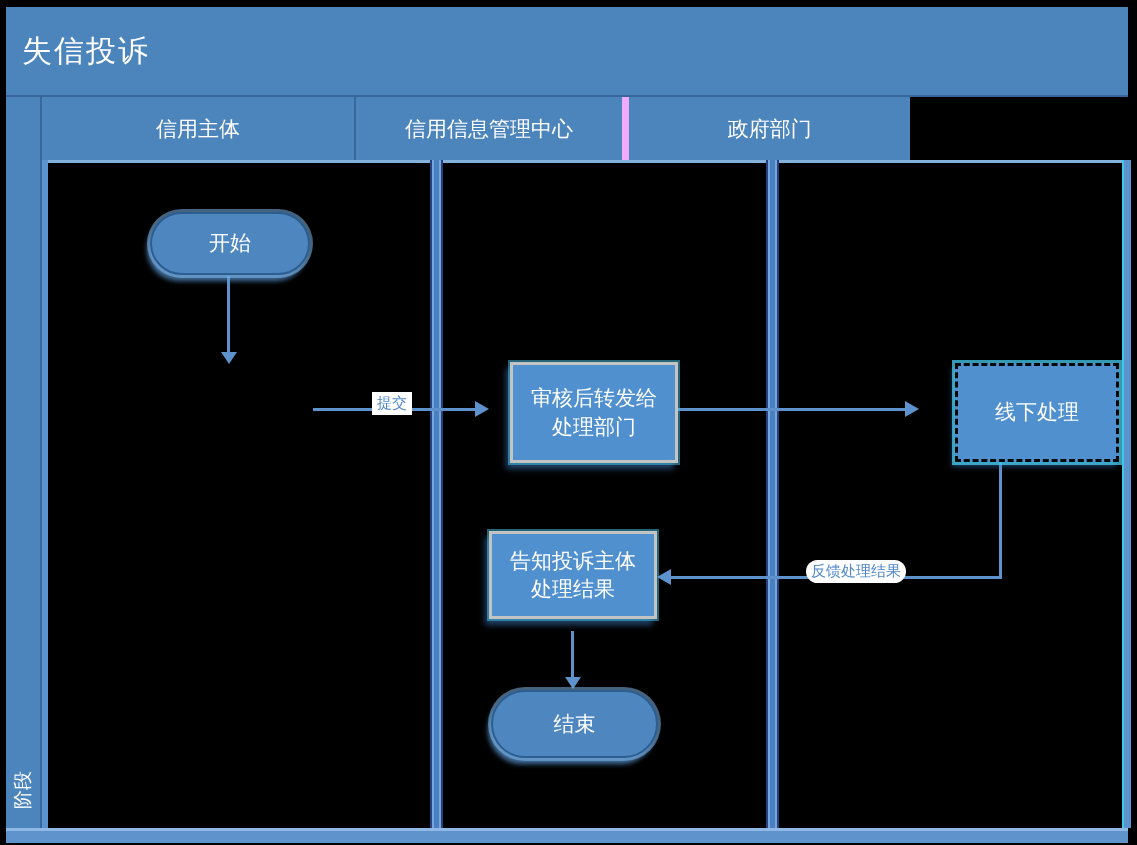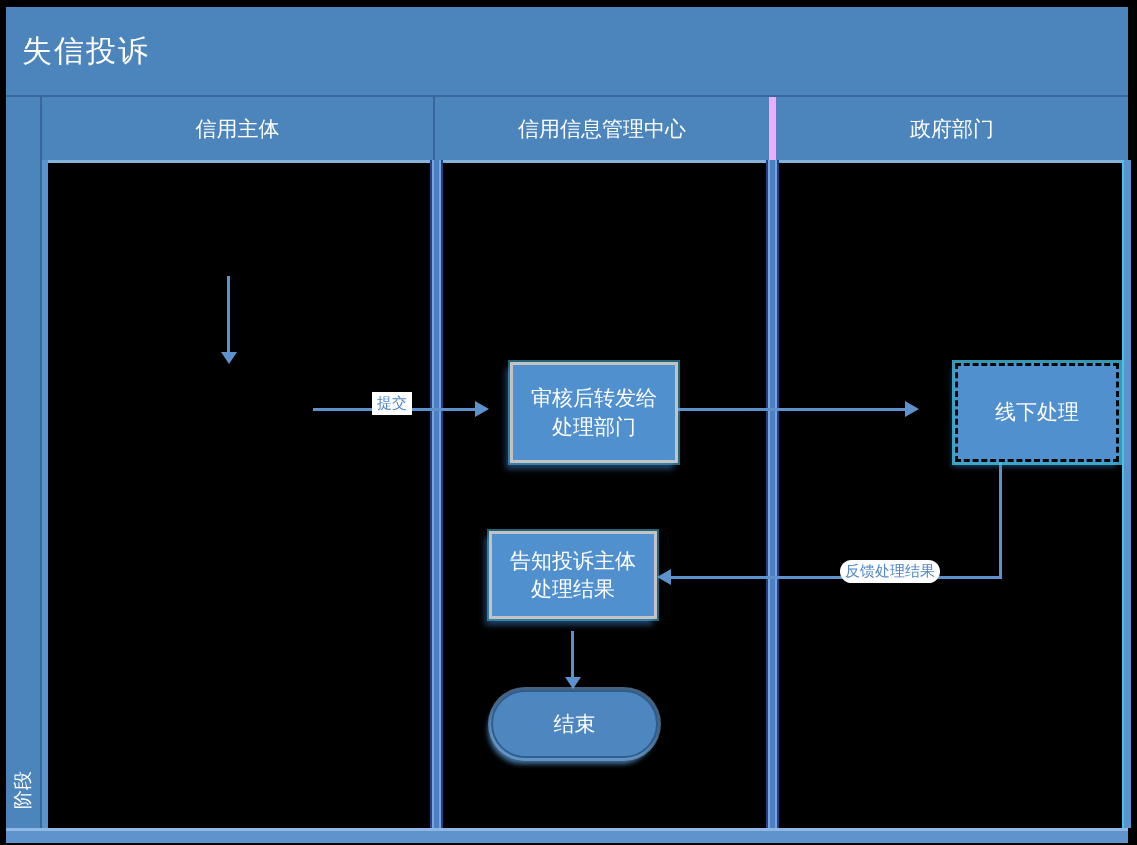--- a/index.html
+++ b/index.html
@@ -21,21 +21,21 @@
     background:#4C84BC;border-right:2px solid #3A679B;box-sizing:border-box;
   }
   .phase-label-wrap{
     position:absolute;left:6px;top:755px;width:34px;height:70px;
     display:flex;align-items:center;justify-content:center;
   }
   .phase-label-wrap span{
     transform:rotate(-90deg);white-space:nowrap;color:#fff;font-size:19px;
   }
   .header-row{
-    position:absolute;left:42px;top:97px;width:1086px;height:63px;
+    position:absolute;left:42px;top:97px;width:868px;height:63px;
     display:flex;box-sizing:border-box;
   }
   .header-cell{
     background:#4C84BC;color:#fff;font-size:21px;
     display:flex;align-items:center;justify-content:center;box-sizing:border-box;
   }
   .header-cell.c1{width:391px;}
   .header-cell.c2{width:336px;border-left:2px solid #3A679B;}
   .header-cell.c3{width:359px;border-left:7px solid #f0abfc;}
   .body-region{
@@ -134,20 +134,21 @@
   <div class="arrowhead right" style="left:905px;top:401px;"></div>
 
   <div class="edge-line" style="left:999px;top:462px;width:3px;height:117px;"></div>
   <div class="edge-line" style="left:671px;top:576px;width:331px;height:3px;"></div>
   <div class="arrowhead left" style="left:657px;top:569px;"></div>
 
   <div class="edge-line" style="left:571px;top:631px;width:3px;height:46px;"></div>
   <div class="arrowhead down" style="left:565px;top:677px;"></div>
 
   <div class="edge-label" style="left:372px;top:392px;">提交</div>
-  <div class="edge-label" style="left:840px;top:560px;border-radius:13px;">反馈处理结果</div>
+  <div class="edge-label" style="left:806px;top:560px;border-radius:13px;">反馈处理结果</div>
 
+  <div id="node-start" class="node stadium">开始</div>
   <div id="node-review" class="node process">审核后转发给处理部门</div>
   <div id="node-offline" class="node process dashed">线下处理</div>
   <div id="node-notify" class="node process">告知投诉主体处理结果</div>
   <div id="node-end" class="node stadium">结束</div>
 
 </div>
 
 </body></html>

